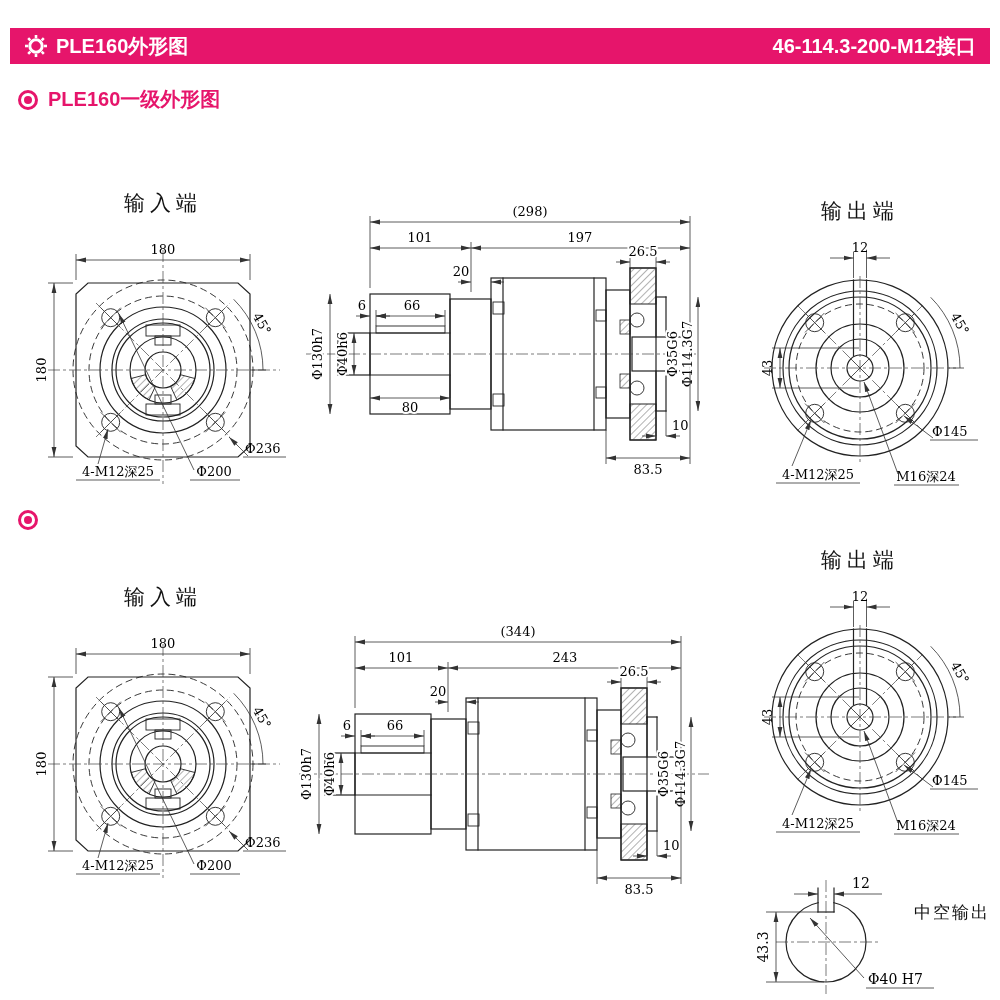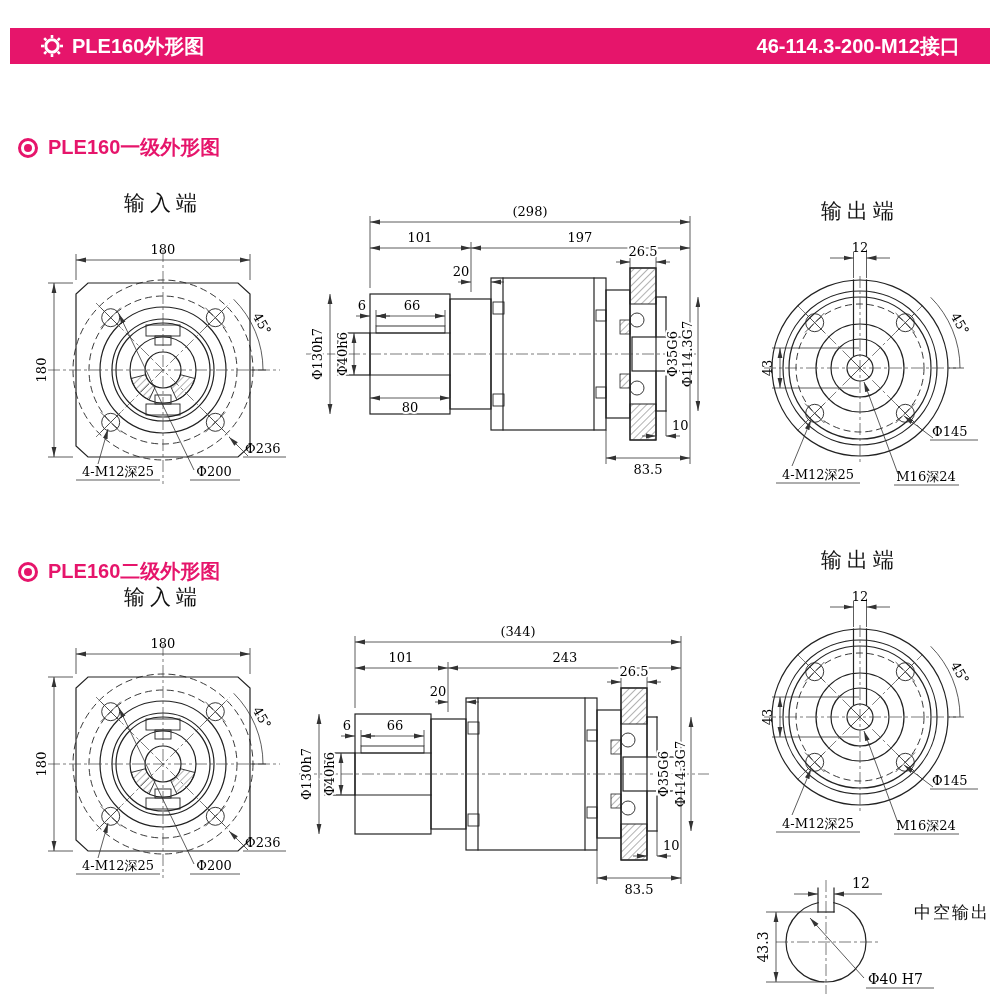--- a/index.html
+++ b/index.html
@@ -1,23 +1,23 @@
 <!DOCTYPE html>
 <html><head>
 <meta charset="utf-8">
 <style>
   html,body{margin:0;padding:0;background:#ffffff;}
   body{width:1000px;height:1000px;position:relative;font-family:"Liberation Sans",sans-serif;overflow:hidden;}
   .abs{position:absolute;}
   
-  .hdr{top:28px;left:10px;width:980px;height:36px;background:#e6156b;display:flex;align-items:center;justify-content:space-between;padding:0 30px;box-sizing:border-box;}
+  .hdr{top:28px;left:10px;width:980px;height:36px;background:#e6156b;display:flex;align-items:center;justify-content:space-between;padding:0 14px;box-sizing:border-box;}
   .hdr .ttl{color:#fff;font-weight:bold;font-size:20px;display:flex;align-items:center;gap:8px;}
   .hdr .spec{color:#fff;font-weight:bold;font-size:20px;}
   
-  .sec{display:flex;align-items:center;gap:10px;margin-top:48px;}
+  .sec{display:flex;align-items:center;gap:10px;}
   .sec .txt{color:#e6156b;font-weight:bold;font-size:20px;}
   .bullet{width:14px;height:14px;border:3px solid #e6156b;border-radius:50%;position:relative;}
   .bullet::after{content:"";position:absolute;left:3px;top:3px;width:8px;height:8px;border-radius:50%;background:#e6156b;}
   
   svg{display:block;}
   .s{stroke:#222;stroke-width:1.2;fill:none;stroke-linecap:square;}
   .sn{stroke:#222;stroke-width:0.9;fill:none;}
   .d{stroke:#333;stroke-width:0.8;fill:none;}
   .cl{stroke:#444;stroke-width:0.7;fill:none;stroke-dasharray:12 3 3 3;}
   .dt{font-family:"DejaVu Serif","Liberation Serif",serif;font-size:13px;fill:#000;}
@@ -272,21 +272,20 @@
     <text class="dt anchor-mid" x="88" y="283">4-M12深25</text>
     <line class="d" x1="46" y1="287" x2="130" y2="287"></line>
     <line class="d" x1="168" y1="278" x2="134" y2="186" marker-end="url(#aO1)"></line>
     <text class="dt anchor-mid" x="196" y="285">M16深24</text>
     <line class="d" x1="164" y1="289" x2="229" y2="289"></line>
   </g>
 </svg>
 
 <div class="abs sec" style="top:510px;left:18px;">
   <span class="bullet"></span>
-  <span class="txt">PLE160二级外形图</span>
 </div>
 
 <svg class="abs" style="left:730px;top:545px;" width="265" height="300" viewBox="0 0 265 300">
   <defs>
     <marker id="aO2" orient="auto-start-reverse" markerWidth="11" markerHeight="8" refX="10" refY="3" markerUnits="userSpaceOnUse">
         <path d="M0,0.6 L10,3 L0,5.4 Z" fill="#333"></path>
       </marker>
   </defs>
   <text class="tt anchor-mid" x="130" y="22">输出端</text>
   <g>

